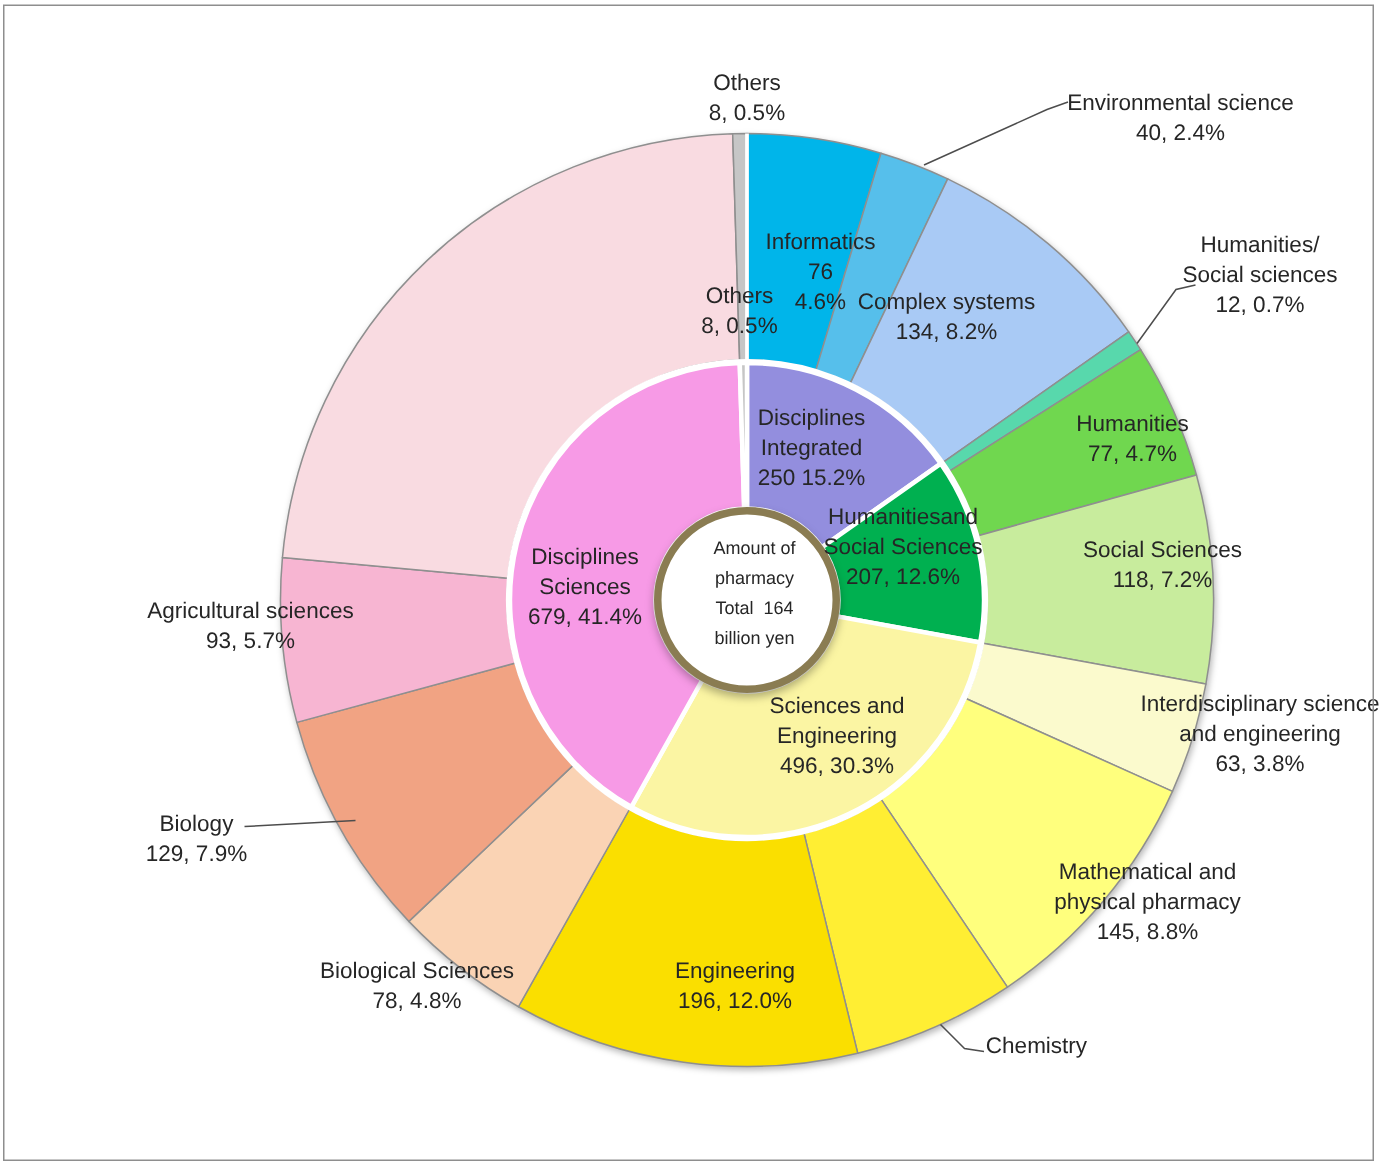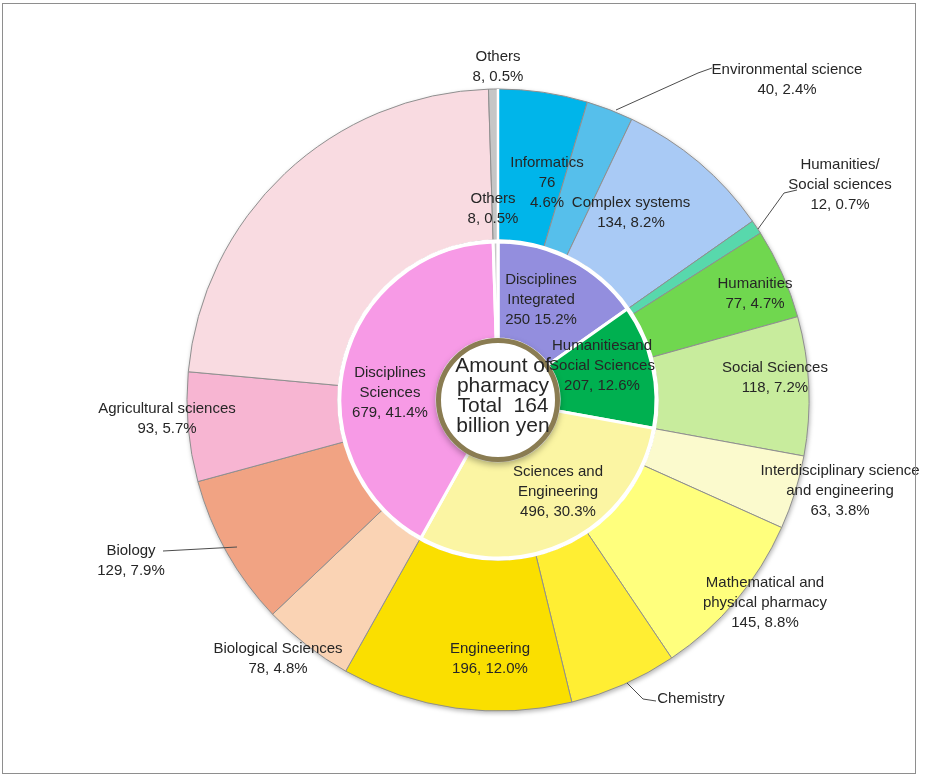--- a/index.html
+++ b/index.html
@@ -11,21 +11,21 @@
     position:absolute;left:2px;top:3px;width:912px;height:769px;
     border:1px solid #8e8e8e;pointer-events:none;
   }
   #chart{position:absolute;left:0;top:0;}
   #outer-ring{filter:drop-shadow(1px 2px 2px rgba(0,0,0,0.28));}
   #center-circle-group{filter:drop-shadow(0px 3px 3px rgba(0,0,0,0.3));}
   .lbl{
     position:absolute;width:320px;margin-left:-160px;text-align:center;
     font-size:15px;line-height:20px;color:#262626;white-space:pre;
   }
-  .lbl-center{font-size:21px;}
+  .lbl-center{font-size:12px;}
   #labels{position:absolute;left:0;top:0;width:929px;height:782px;pointer-events:none;}
 </style>
 </head>
 <body>
 
 <svg id="chart" width="929" height="782" viewBox="0 0 929 782">
   <g id="outer-ring">
       <path d="M498.00 89.00A311 311 0 0 1 587.33 102.11L543.96 246.74A160 160 0 0 0 498.00 240.00Z" fill="#00B5EA" stroke="#8f8f8f" stroke-width="1" stroke-linejoin="round"></path>
       <path d="M587.33 102.11A311 311 0 0 1 631.79 119.25L566.83 255.56A160 160 0 0 0 543.96 246.74Z" fill="#56BFEB" stroke="#8f8f8f" stroke-width="1" stroke-linejoin="round"></path>
       <path d="M631.79 119.25A311 311 0 0 1 752.48 221.22L628.92 308.03A160 160 0 0 0 566.83 255.56Z" fill="#A9CAF5" stroke="#8f8f8f" stroke-width="1" stroke-linejoin="round"></path>

